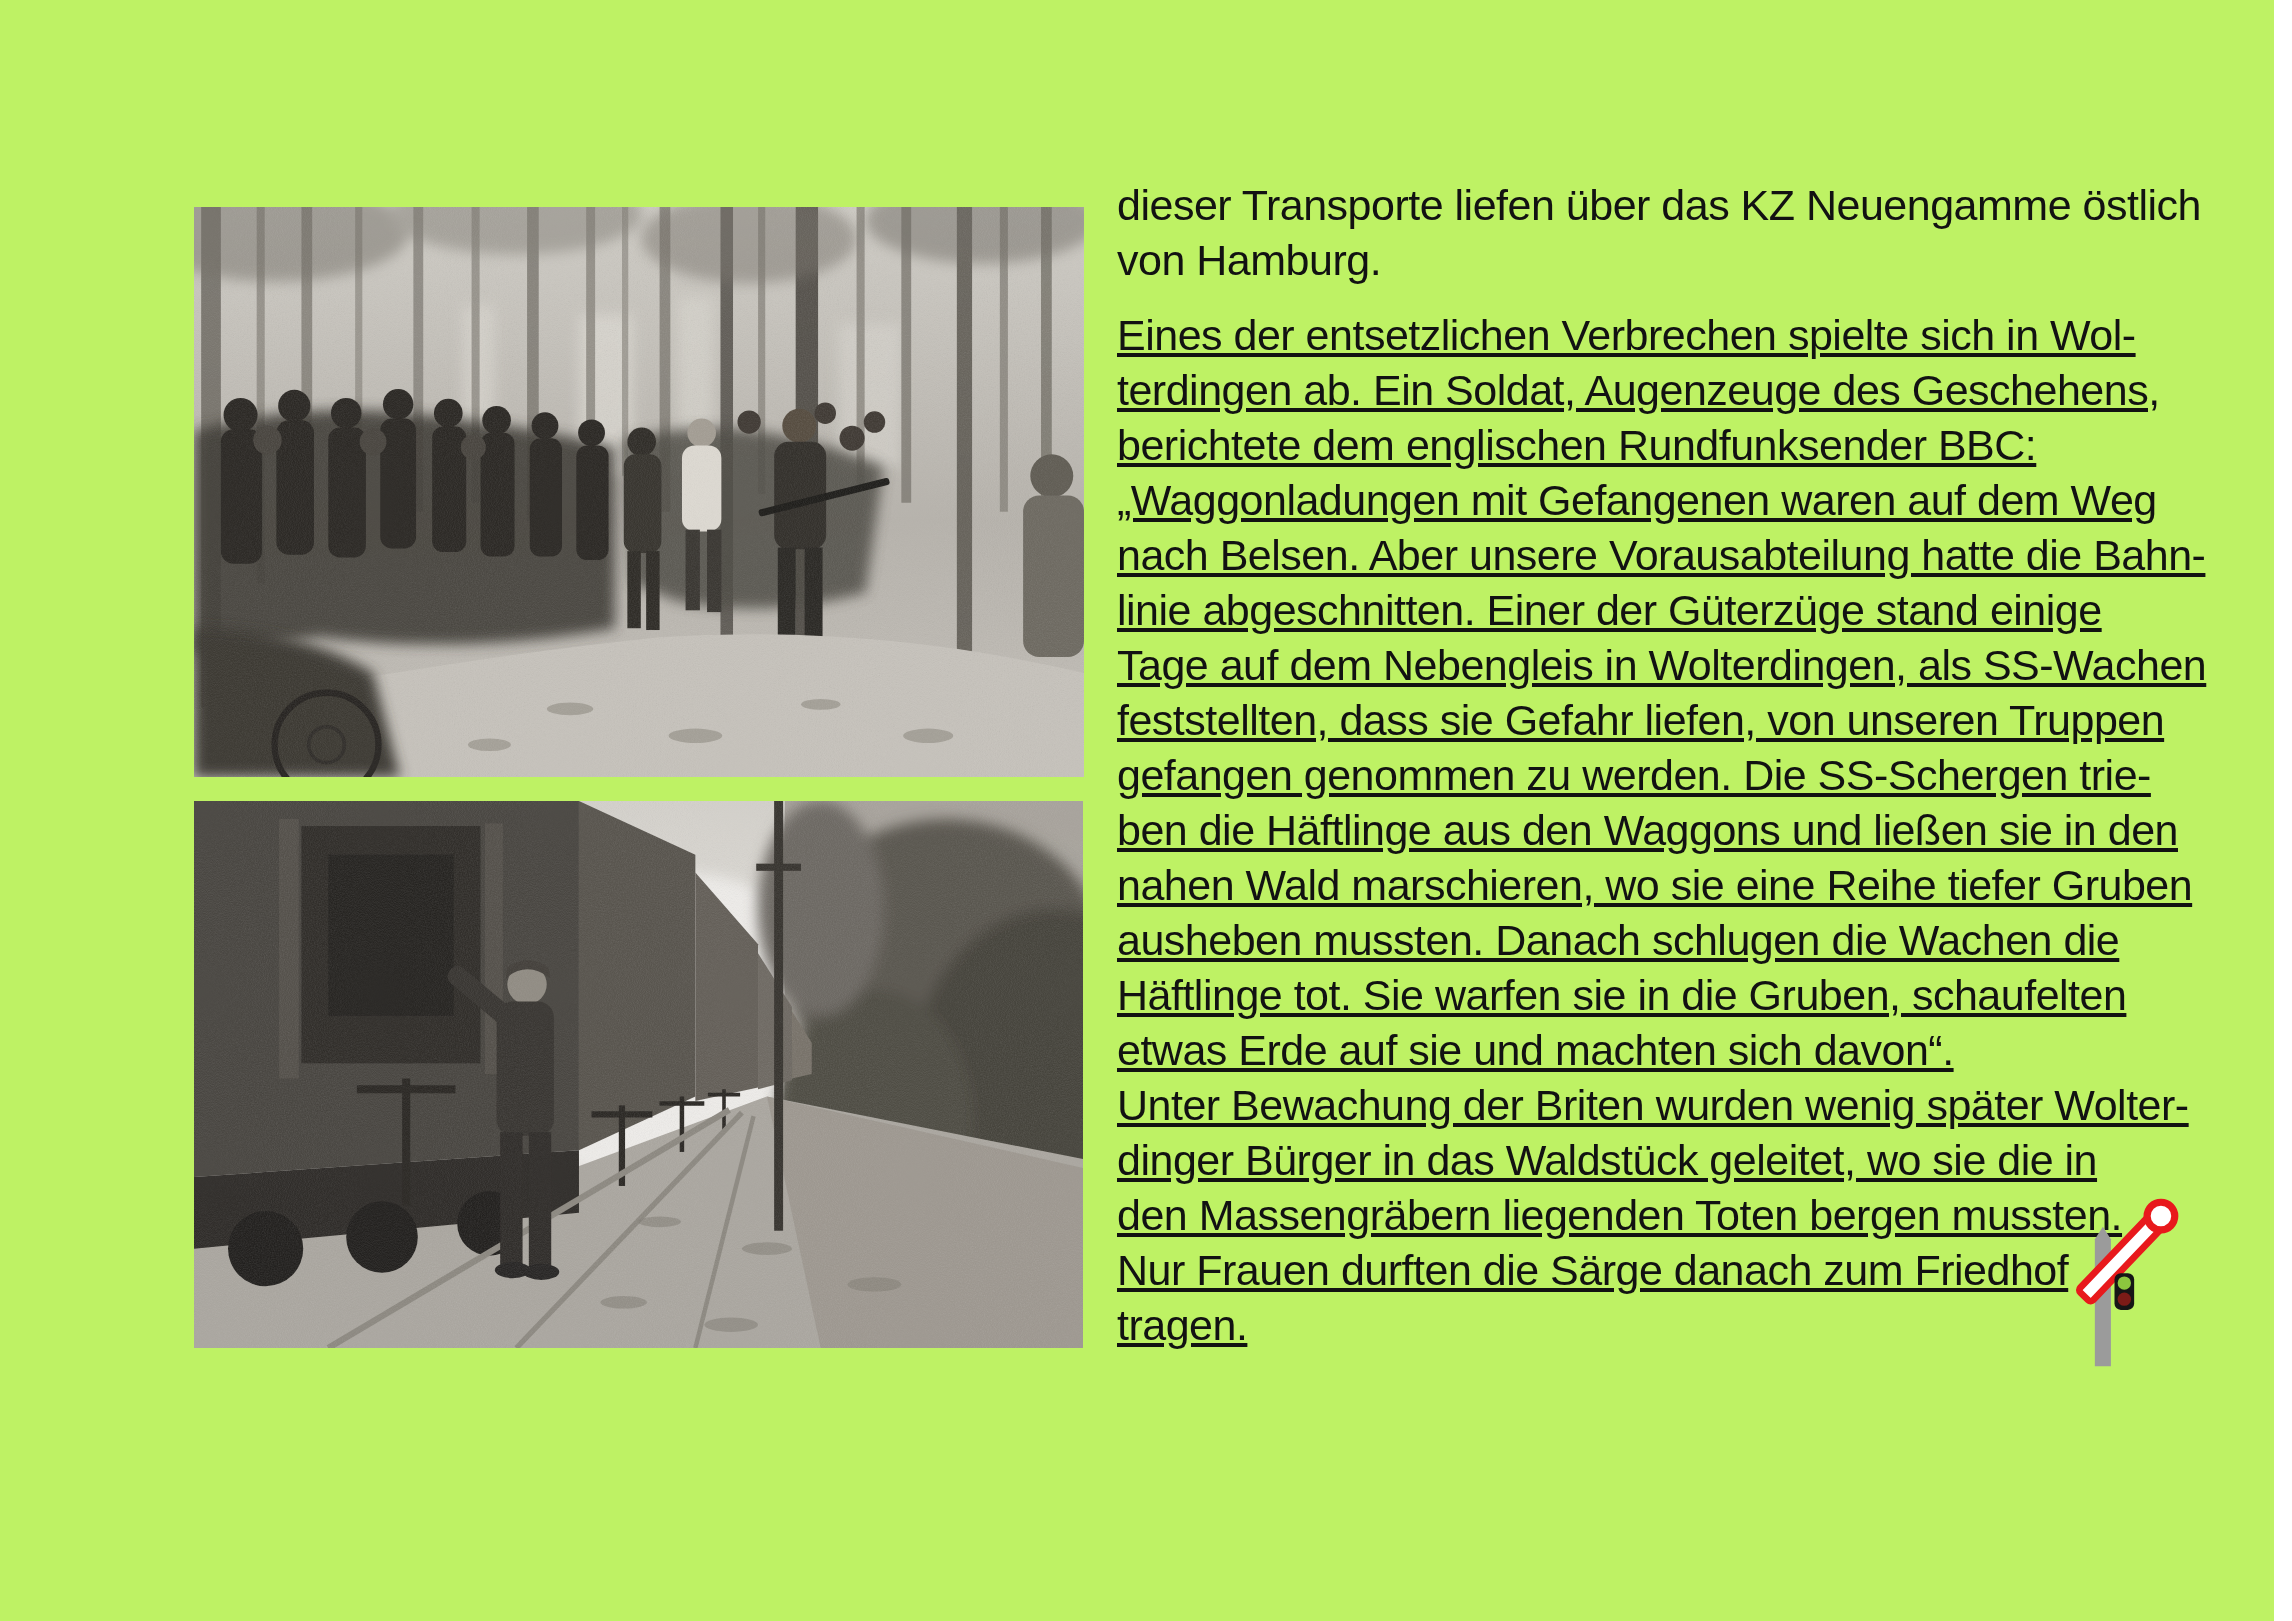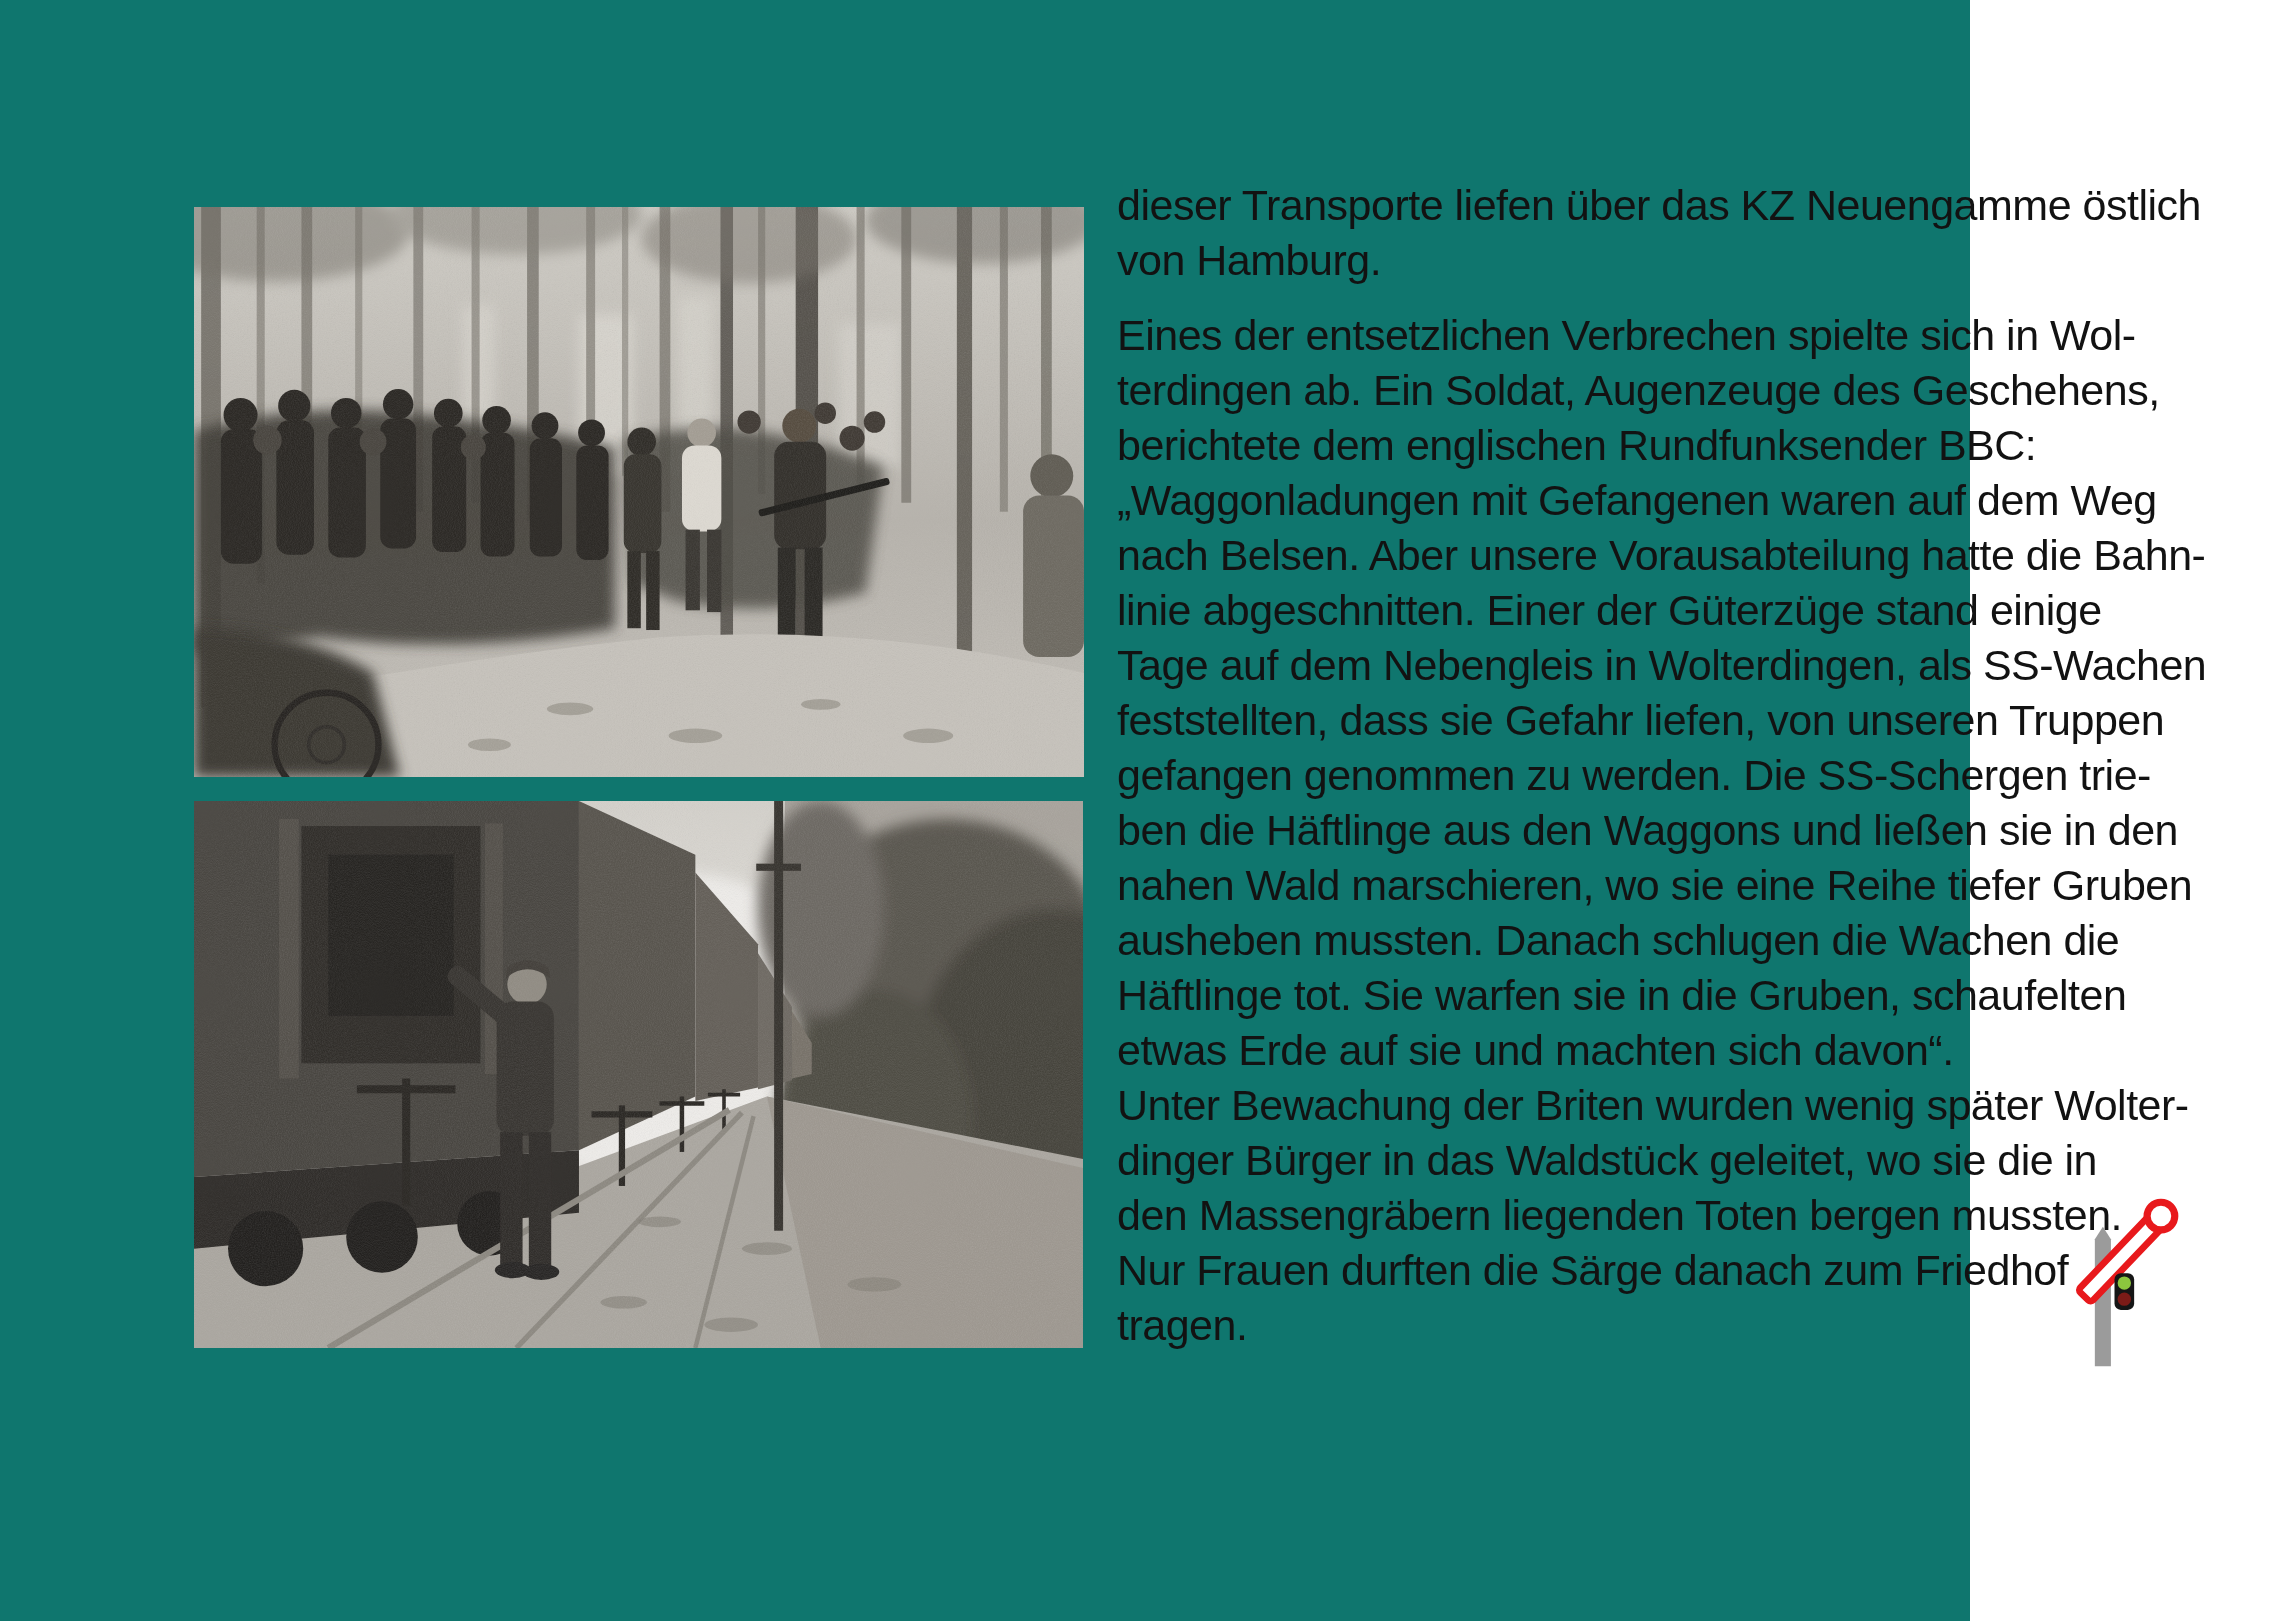--- a/index.html
+++ b/index.html
@@ -6,23 +6,23 @@
     margin: 0;
     padding: 0;
     width: 2293px;
     height: 1621px;
     background: #ffffff;
     overflow: hidden;
     font-family: "Liberation Sans", sans-serif;
   }
   .page {
     position: relative;
-    width: 1970px;
+    width: 2274px;
     height: 1621px;
-    background: #0f766e;
+    background: #bef264;
   }
   .photo {
     position: absolute;
     overflow: hidden;
   }
   .photo svg { display: block; width: 100%; height: 100%; }
   #photo-top  { left: 154px; top: 193px; width: 890px; height: 570px; }
   #photo-bottom { left: 154px; top: 787px; width: 889px; height: 547px; }
   .article {
     position: absolute;
@@ -31,21 +31,21 @@
     width: 1119px;
     font-size: 43px;
     line-height: 55px;
     letter-spacing: -0.5px;
     color: #121212;
   }
   .article p {
     margin: 0;
     white-space: pre-line;
   }
-  .article p + p { margin-top: 19.7px; }
+  .article p + p { margin-top: 19.7px; text-decoration: underline; }
   .signal {
     position: absolute;
     left: 2060px;
     top: 1187px;
     width: 134px;
     height: 202px;
   }
   .signal svg { display: block; width: 100%; height: 100%; }
 </style>
 </head>

